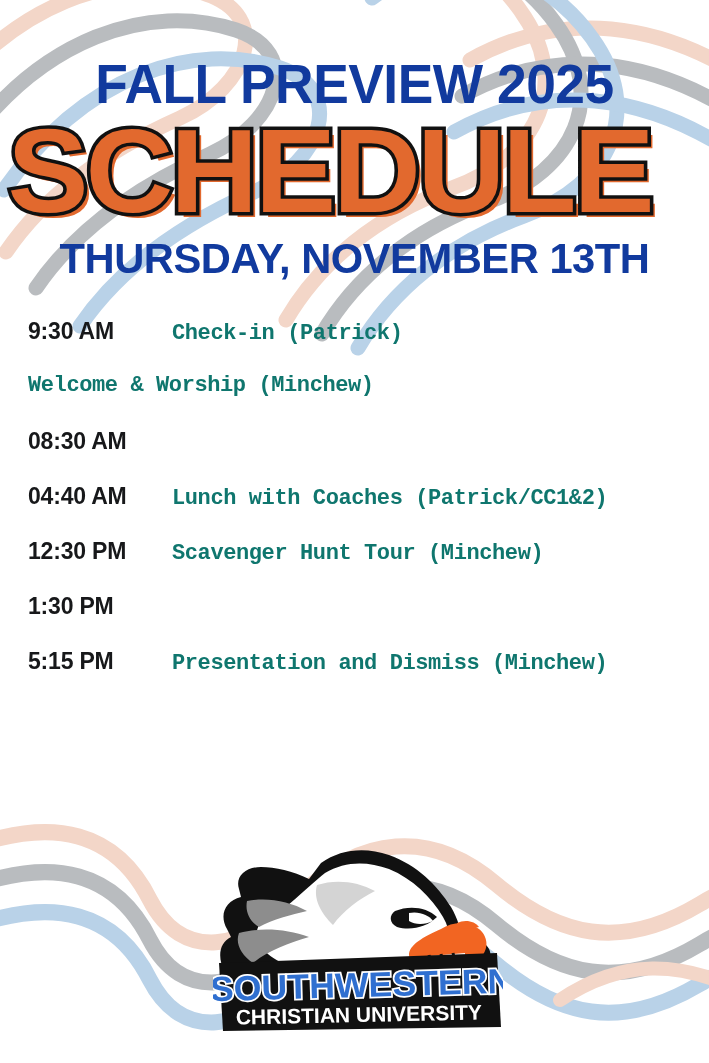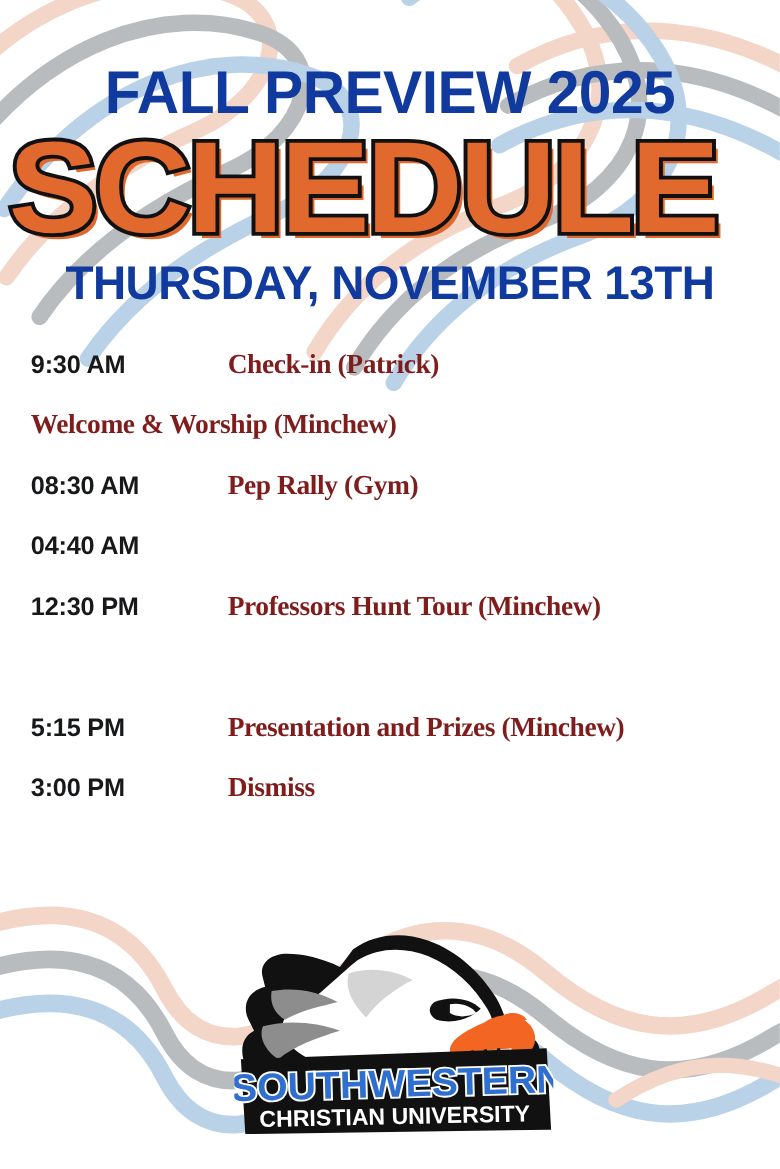--- a/index.html
+++ b/index.html
@@ -107,38 +107,37 @@
     position: absolute;
     left: 28px;
     top: 318px;
     width: 665px;
     z-index: 6;
   }
   .sched-row {
     display: flex;
     align-items: baseline;
     height: 55px;
-    gap: 35px;
   }
   .sched-time {
     width: 144px;
     flex: 0 0 144px;
     font-family: "Liberation Sans", sans-serif;
     font-weight: bold;
     font-size: 23px;
     color: #17181a;
     letter-spacing: -0.2px;
     white-space: nowrap;
   }
   .sched-event {
     flex: 1 1 auto;
-    font-family: Liberation Serif, serif;
-    font-weight: bold;
-    font-size: 25px;
-    color: #7f1d1d;
+    font-family: Liberation Mono, monospace;
+    font-weight: bold;
+    font-size: 22px;
+    color: #0f766e;
     letter-spacing: -0.4px;
     white-space: nowrap;
   }
 
   
   .logo {
     position: absolute;
     left: 213px;
     top: 845px;
     width: 290px;
@@ -221,38 +220,35 @@
   <div class="schedule" id="schedule-list">
       <div class="sched-row">
         <div class="sched-time">9:30 AM</div>
         <div class="sched-event">Check-in (Patrick)</div>
       </div>
       <div class="sched-row">
         <div class="sched-event">Welcome &amp; Worship (Minchew)</div>
       </div>
       <div class="sched-row">
         <div class="sched-time">08:30 AM</div>
-        <div class="sched-event">Pep Rally (Gym)</div>
       </div>
       <div class="sched-row">
         <div class="sched-time">04:40 AM</div>
+        <div class="sched-event">Lunch with Coaches (Patrick/CC1&amp;2)</div>
       </div>
       <div class="sched-row">
         <div class="sched-time">12:30 PM</div>
-        <div class="sched-event">Professors Hunt Tour (Minchew)</div>
-      </div>
-      <div class="sched-row">
+        <div class="sched-event">Scavenger Hunt Tour (Minchew)</div>
+      </div>
+      <div class="sched-row">
+        <div class="sched-time">1:30 PM</div>
       </div>
       <div class="sched-row">
         <div class="sched-time">5:15 PM</div>
-        <div class="sched-event">Presentation and Prizes (Minchew)</div>
-      </div>
-      <div class="sched-row">
-        <div class="sched-time">3:00 PM</div>
-        <div class="sched-event">Dismiss</div>
+        <div class="sched-event">Presentation and Dismiss (Minchew)</div>
       </div>
     </div>
 
   <div class="logo">
     <svg viewBox="0 0 290 190" width="290" height="190" xmlns="http://www.w3.org/2000/svg">
 
       <g>
         <path d="M108,18 C128,4 152,2 176,10 C204,20 224,40 238,62 C246,76 250,90 248,102
                  L252,100 C262,94 272,96 276,104 C280,112 276,122 266,126
                  C258,130 246,132 236,132 L236,142 C236,152 226,158 214,158

